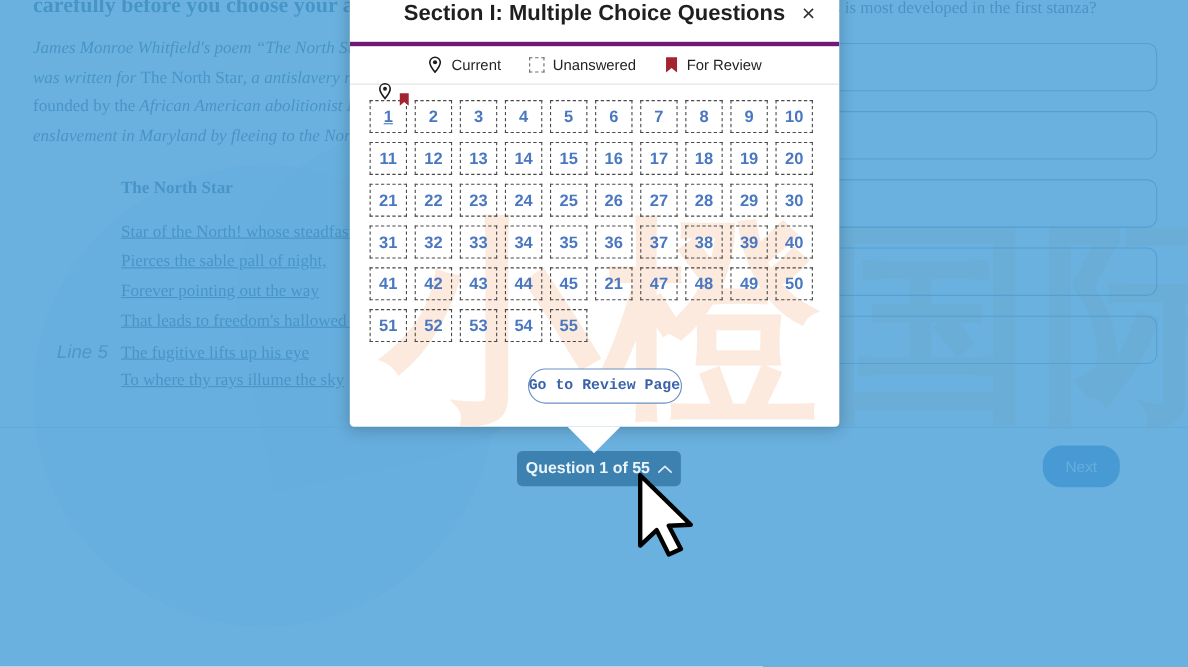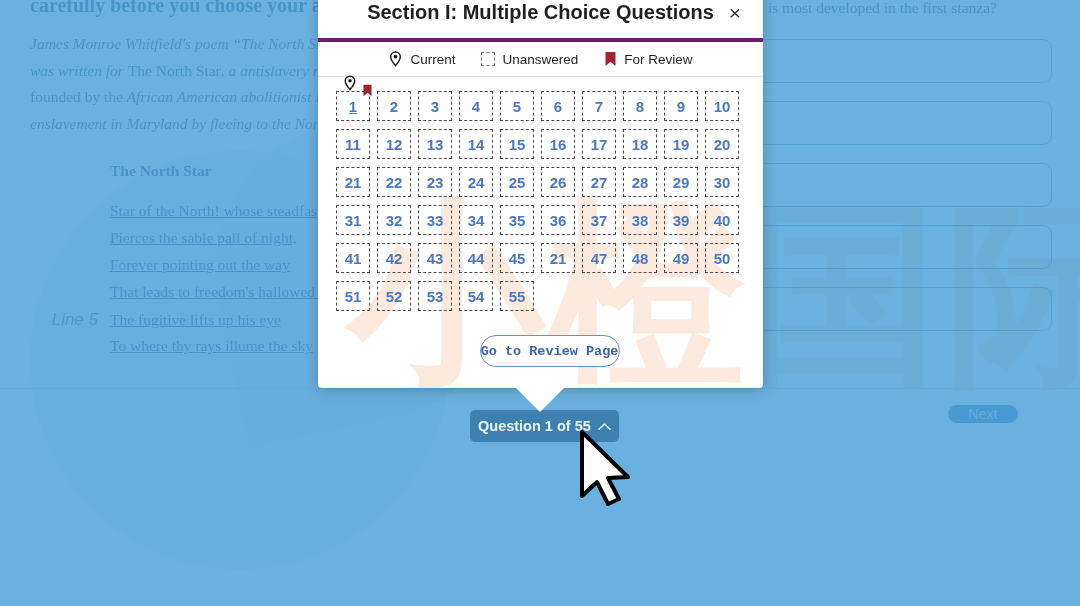--- a/index.html
+++ b/index.html
@@ -138,21 +138,21 @@
     left: 0; right: 0; top: 388px; height: 78px;
     border-top: 1px solid #c9dbe8;
   }
   .student-name {
     position: absolute; left: 65px; top: 24px;
     font-size: 19px; font-weight: bold;
     color: #44607a;
   }
   .next-btn {
     position: absolute; right: 62px; top: 16px;
-    width: 70px; height: 18px;
+    width: 70px; height: 38px;
     border-radius: 17px;
     background: #3f7fbe;
     color: #dbe9f5;
     font-size: 14px;
     display: flex; align-items: center; justify-content: center;
     border: none;
     font-family: "Liberation Sans", sans-serif;
   }
 
   

